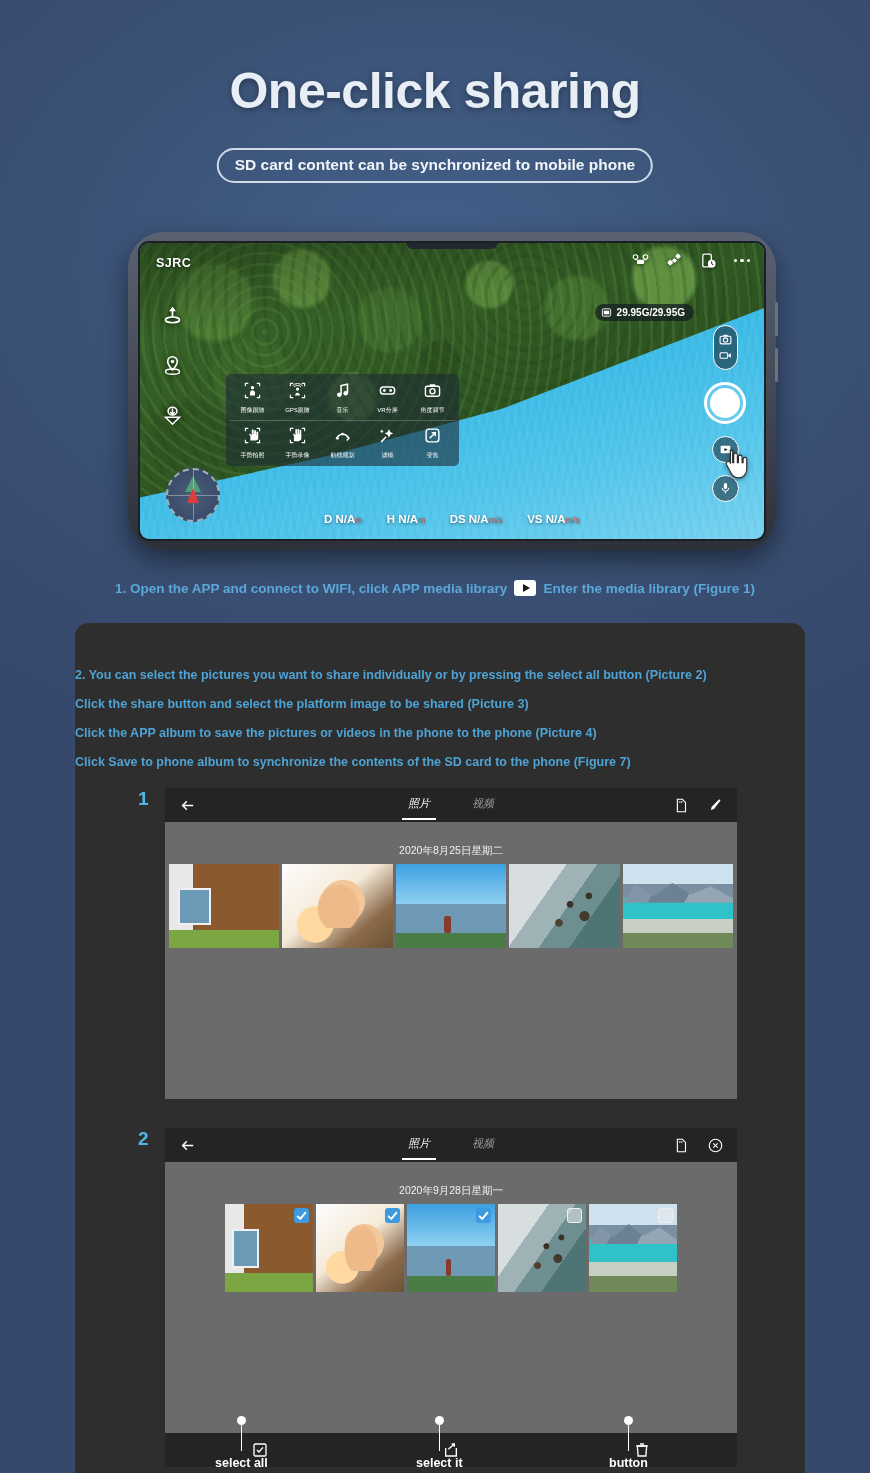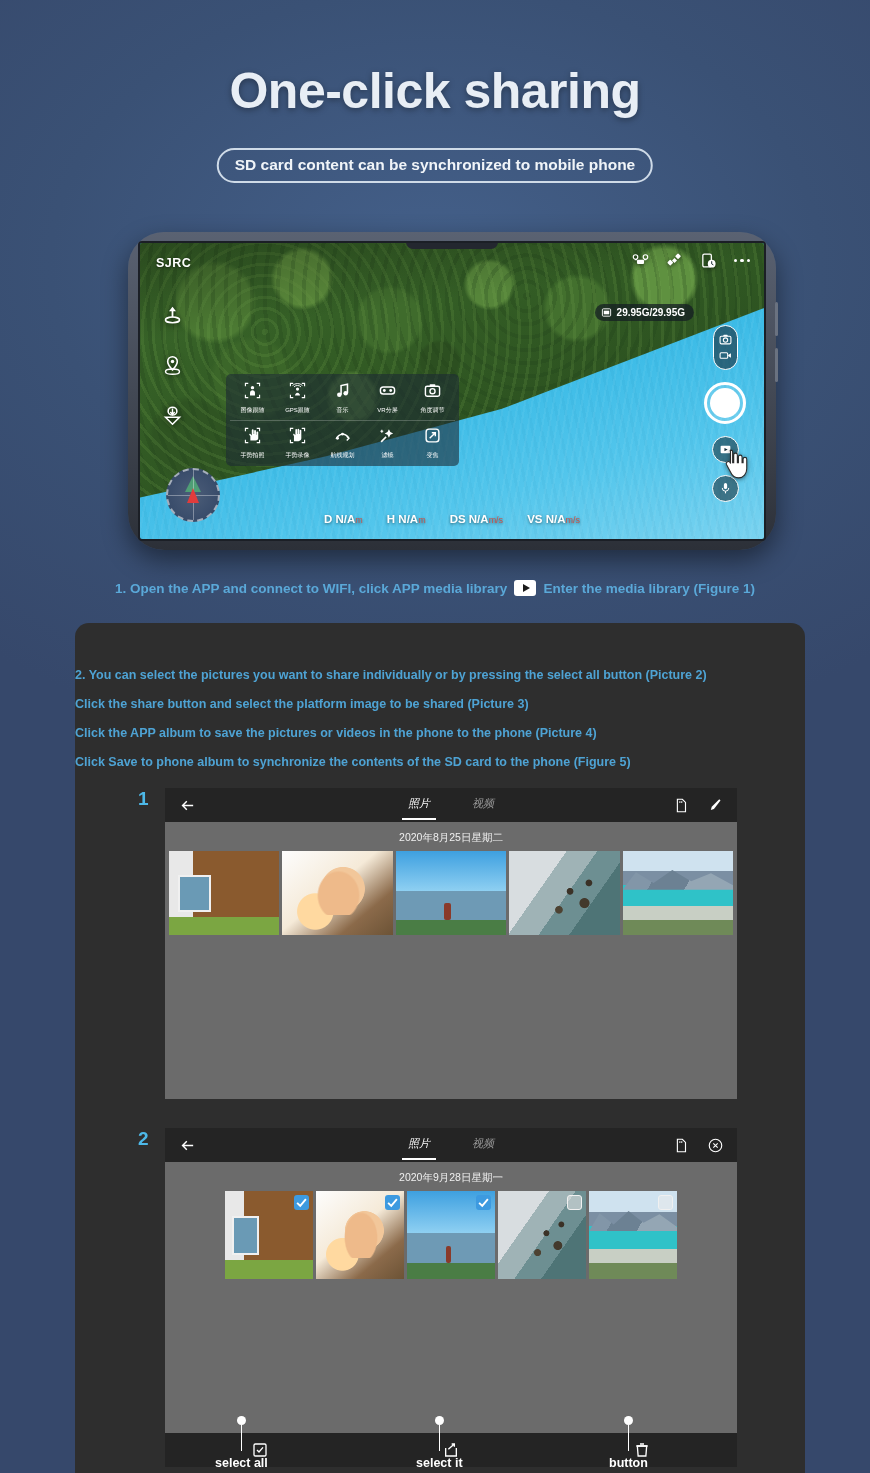--- a/index.html
+++ b/index.html
@@ -34,21 +34,21 @@
   .phone {
     position: absolute; top: 232px; left: 128px;
     width: 648px; height: 318px;
     background: linear-gradient(180deg,#5a6272,#2c3038);
     border-radius: 36px;
     padding: 9px 10px;
     box-shadow: 0 10px 26px rgba(0,0,0,.45);
   }
   .phone-inner {
     width: 100%; height: 100%;
-    border-radius: 4px;
+    border-radius: 11px;
     background: #0d1418;
     overflow: hidden; position: relative;
     border: 2px solid #1b1f26;
   }
   .notch {
     position: absolute; top: -3px; left: 50%; transform: translateX(-50%);
     width: 92px; height: 9px; background: #23272f;
     border-radius: 0 0 7px 7px; z-index: 30;
   }
   .side-btn { position: absolute; right: -2px; width: 3px; background: #6a7280; border-radius: 2px; }
@@ -237,21 +237,21 @@
   .g-tab { font-size: 11px; color: #9b9b9b; padding-bottom: 4px; position: relative; }
   .g-tab.active { color: #fff; }
   .g-tab.active::after {
     content: ''; position: absolute; bottom: -5px; left: -6px; right: -6px;
     height: 1.5px; background: #fff;
   }
   .g-right { margin-left: auto; display: flex; align-items: center; gap: 20px; z-index: 3; }
   .g-right .ic { width: 15px; height: 15px; fill: #fff; }
   .g-date {
     text-align: center; color: #f0f0f0; font-size: 10.5px;
-    padding: 9px 0 6px;
+    padding: 22px 0 6px;
   }
   .thumbs { display: flex; gap: 3px; padding: 0 4px; }
   .thumb {
     flex: 1; height: 84px; position: relative; overflow: hidden;
   }
   .g2 .thumbs { padding: 0 60px; }
   .g2 .thumb { height: 88px; }
   .chk {
     position: absolute; top: 4px; right: 4px;
     width: 15px; height: 15px; border-radius: 3px;
@@ -543,21 +543,21 @@
       <i></i>
     </span>
   <span>Enter the media library (Figure 1)</span>
 </div>
 
 <div class="dark-panel">
   <div class="steps">
     <div>2. You can select the pictures you want to share individually or by pressing the select all button (Picture 2)</div>
     <div>Click the share button and select the platform image to be shared (Picture 3)</div>
     <div>Click the APP album to save the pictures or videos in the phone to the phone (Picture 4)</div>
-    <div>Click Save to phone album to synchronize the contents of the SD card to the phone (Figure 5)</div>
+    <div>Click Save to phone album to synchronize the contents of the SD card to the phone (Figure 7)</div>
   </div>
 
   <div class="num-badge" style="top:165px;">1</div>
   <div class="gallery g1">
     <div class="g-topbar">
       <svg class="g-back" viewBox="0 0 24 24">
         <path d="M20 12H5M11 6l-6 6 6 6" fill="none" stroke="#fff" stroke-width="2"></path>
       </svg>
       <div class="g-tabs">
         <span class="g-tab active">照片</span>

